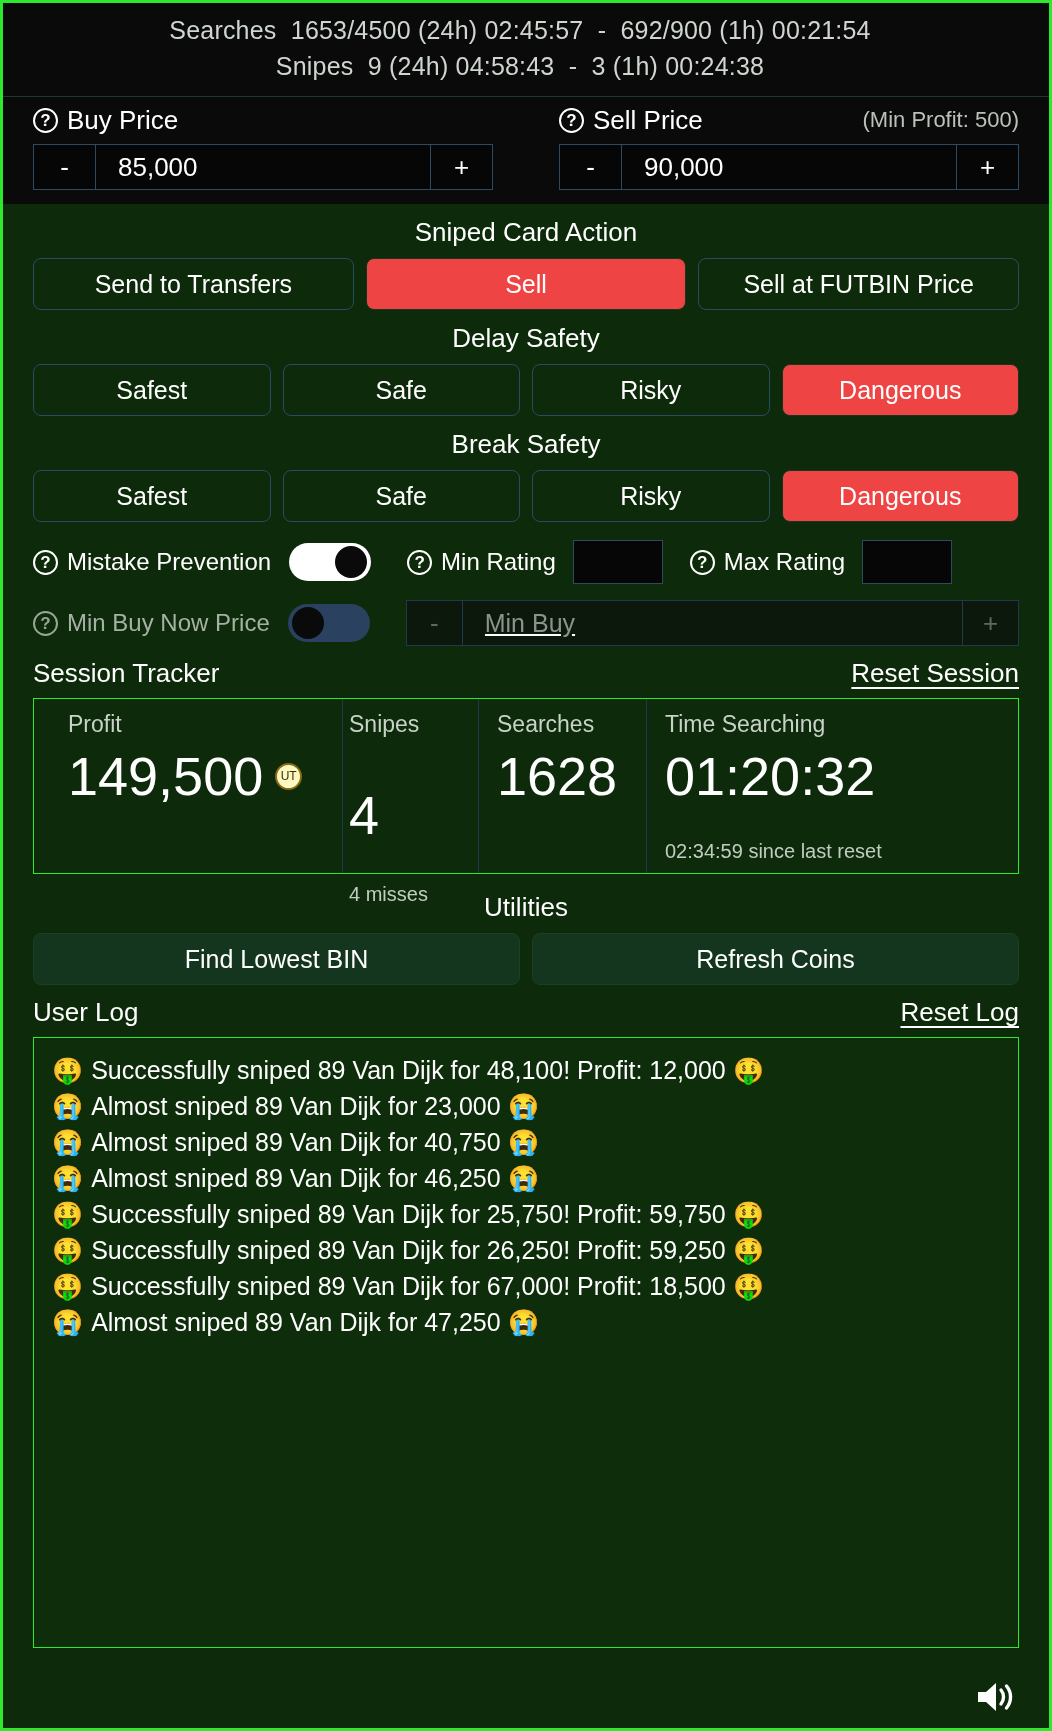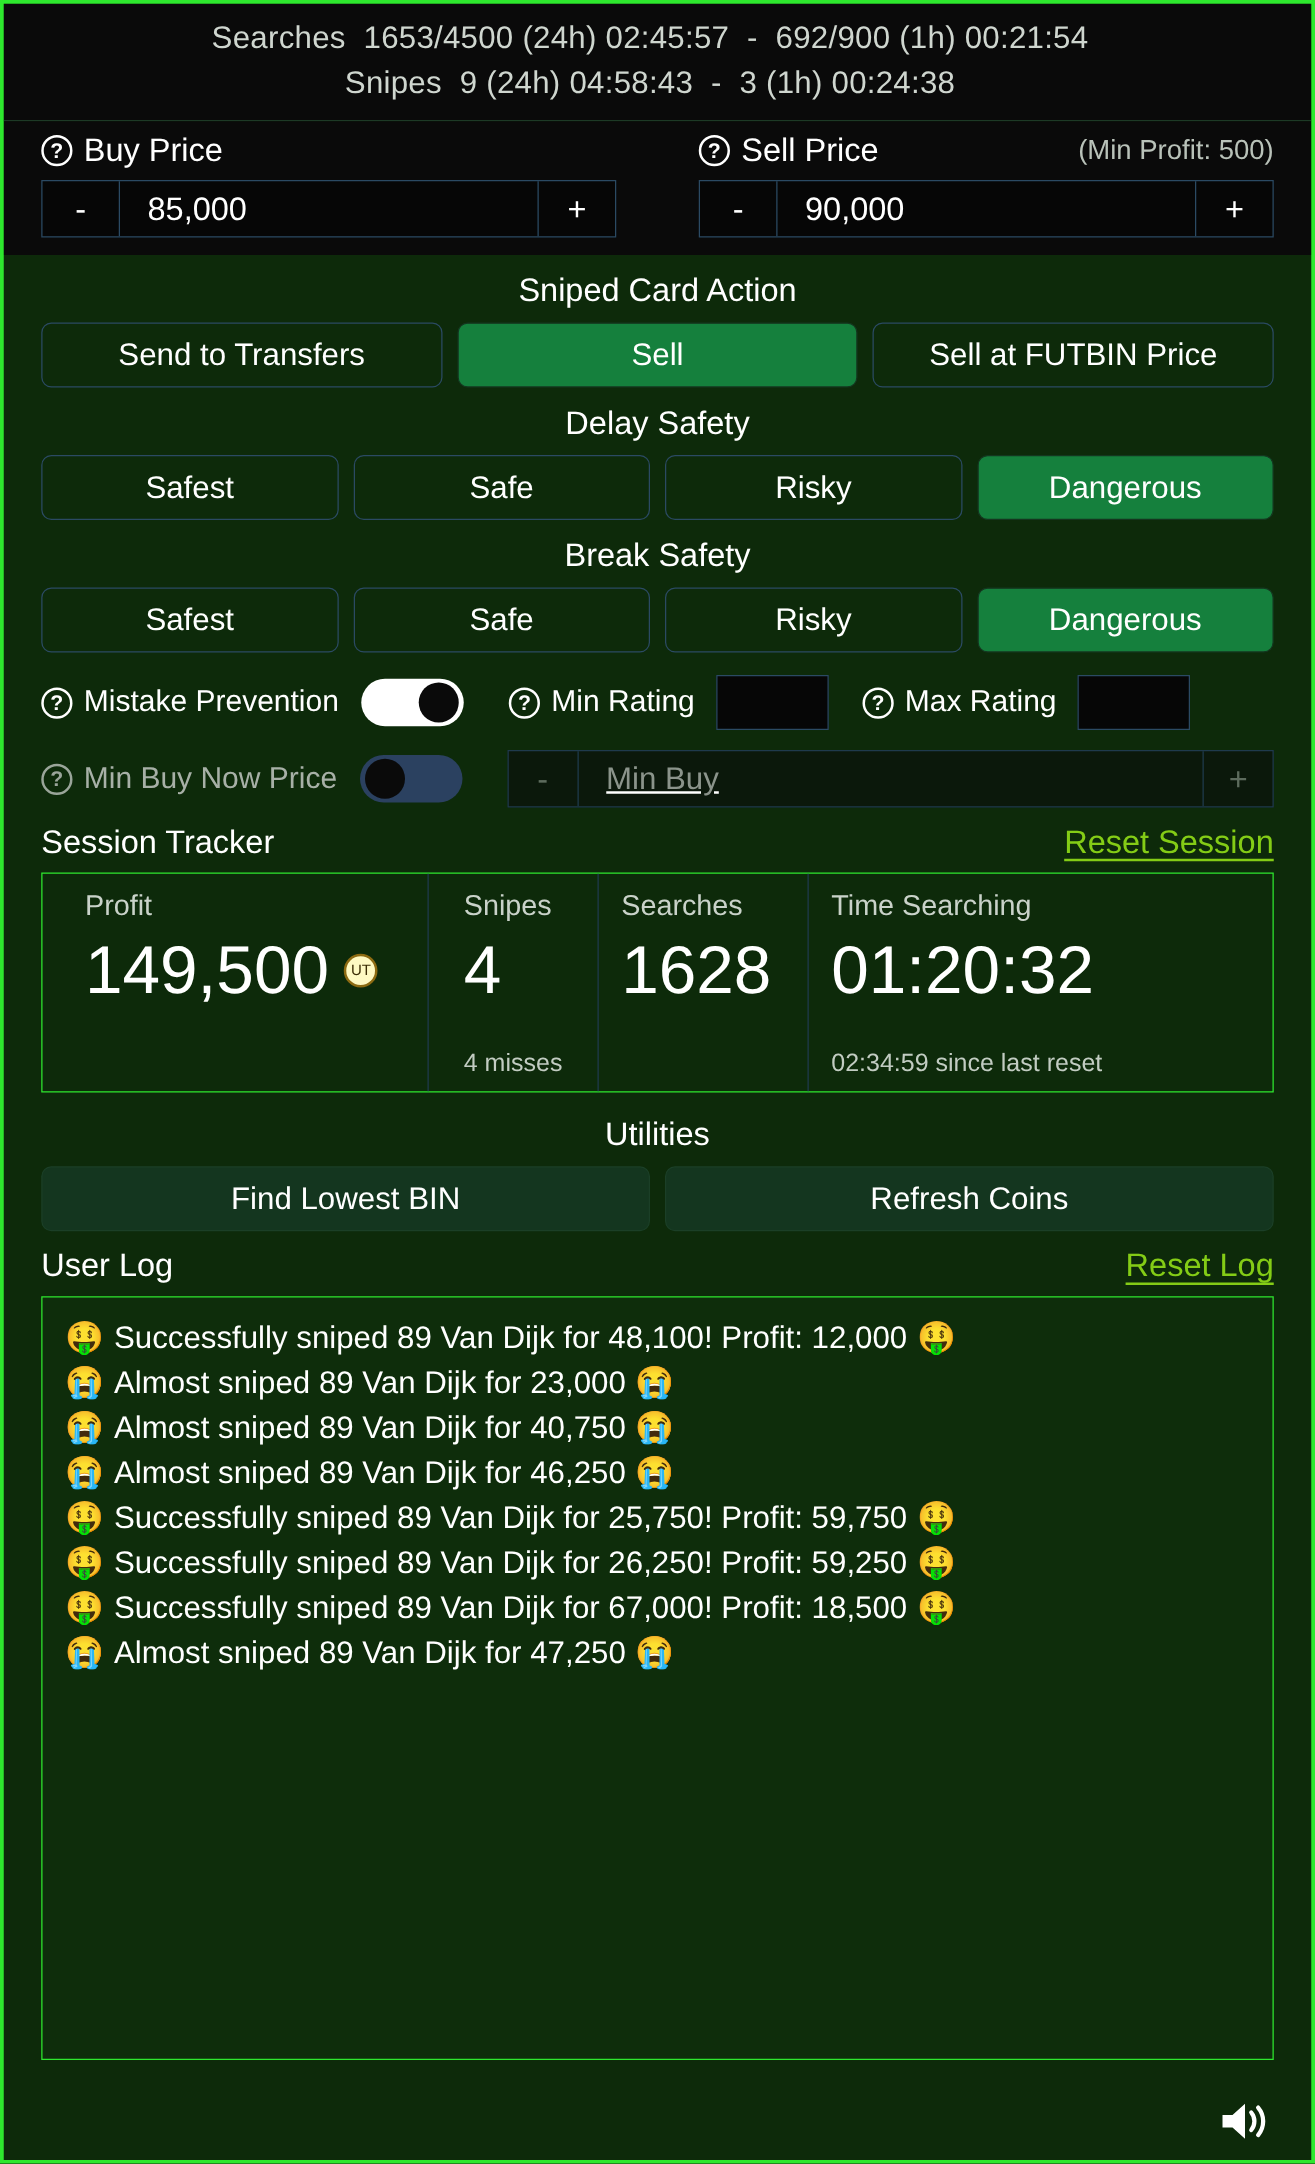--- a/index.html
+++ b/index.html
@@ -140,21 +140,21 @@
     background: transparent;
     color: #ffffff;
     font-size: 25px;
     font-family: "Liberation Sans", sans-serif;
     cursor: pointer;
     display: flex;
     align-items: center;
     justify-content: center;
   }
   .opt-btn.active {
-    background: #15803d;
+    background: #ef4444;
     border-color: #14361f;
     text-align: right;
   }
 
   
   .toggle-row {
     display: flex;
     align-items: center;
     margin-top: 18px;
     gap: 0;
@@ -227,41 +227,41 @@
   
   .head-line {
     display: flex;
     align-items: flex-end;
     justify-content: space-between;
     margin-top: 12px;
     margin-bottom: 9px;
   }
   .head-left { color: #ffffff; font-size: 26px; }
   .head-link {
-    color: #84cc16;
+    color: #ffffff;
     font-size: 26px;
     text-decoration: underline;
     text-underline-offset: 5px;
     cursor: pointer;
   }
 
   .tracker {
     border: 1px solid #2ee82e;
     display: flex;
     height: 176px;
   }
   .tcell {
     padding: 12px 0 10px 0;
     display: flex;
     flex-direction: column;
     position: relative;
   }
   .tcell + .tcell { border-left: 1px solid #1f3a4d; }
   .tcell.profit   { flex: 0 0 308px; padding-left: 34px; }
-  .tcell.snipes   { flex: 0 0 136px; padding-left: 28px; }
+  .tcell.snipes   { flex: 0 0 136px; padding-left: 6px; gap: 39px; }
   .tcell.searches { flex: 0 0 168px; padding-left: 18px; }
   .tcell.time     { flex: 1 1 auto;  padding-left: 18px; }
 
   .tcaption { color: #c9d2c9; font-size: 23px; margin-bottom: 10px; }
   .tvalue {
     color: #ffffff;
     font-size: 54px;
     line-height: 1.05;
     display: flex;
     align-items: center;

